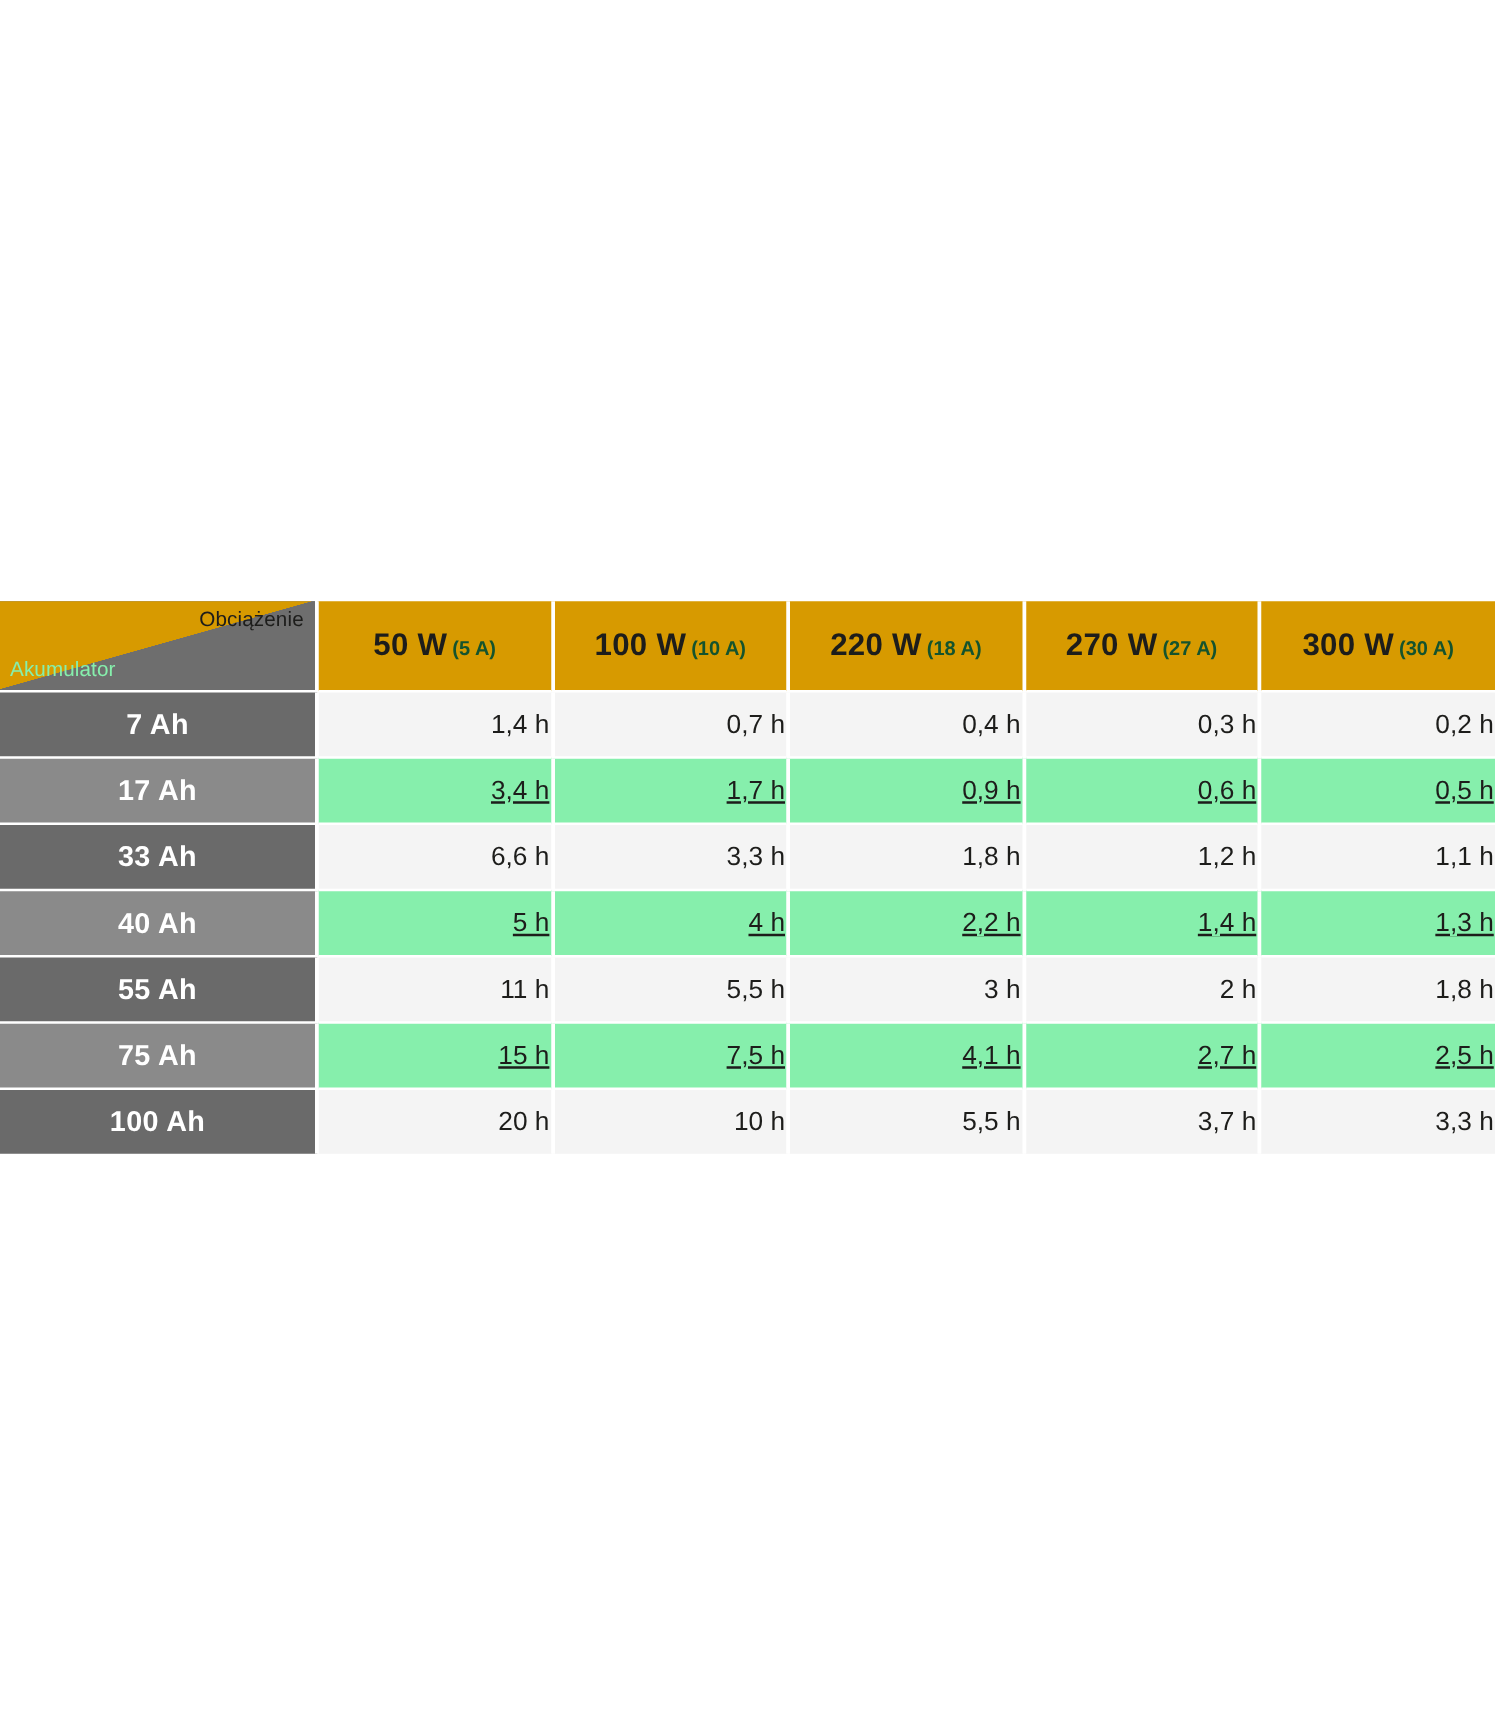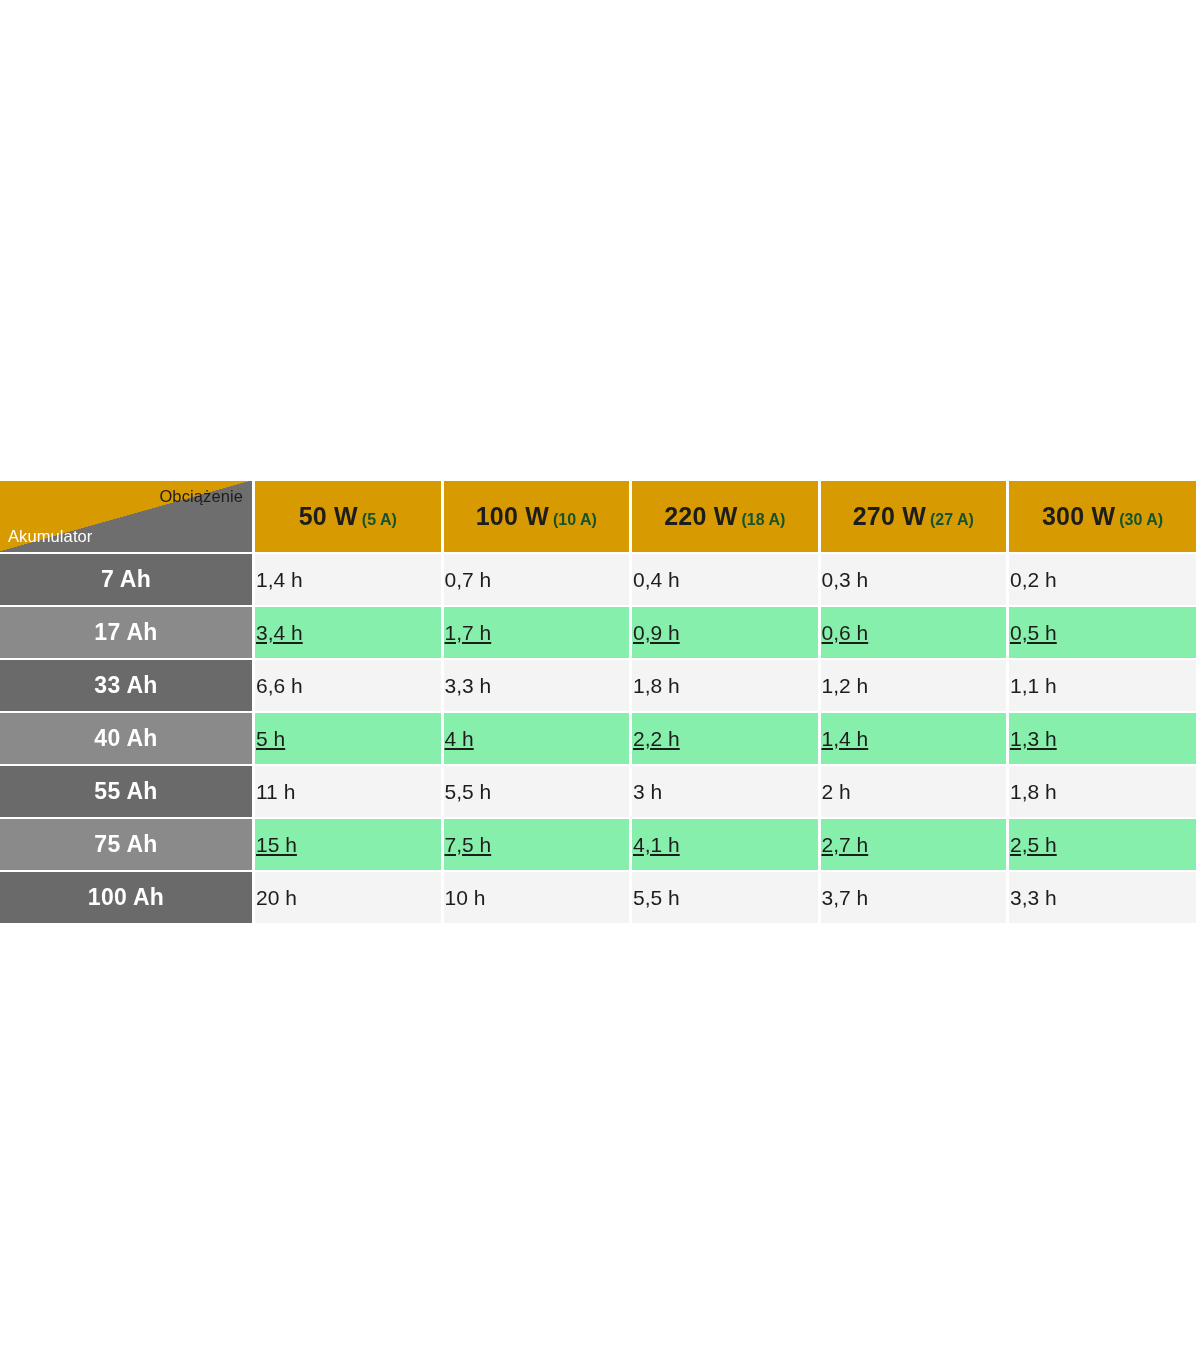--- a/index.html
+++ b/index.html
@@ -53,21 +53,21 @@
     letter-spacing: .1px;
     line-height: 1;
     z-index: 2;
   }
   th.corner .batt-label {
     position: absolute;
     left: 8px;
     bottom: 8px;
     font-size: 16.5px;
     font-weight: 400;
-    color: #ffffff;
+    color: #86efac;
     letter-spacing: .1px;
     line-height: 1;
     z-index: 2;
   }
 
   
   th.colhead {
     background: #d79a00;
     color: #1d1d1b;
     height: 71px;
@@ -100,21 +100,21 @@
     font-weight: bold;
     border-top: 2px solid #ffffff;
     letter-spacing: .3px;
   }
   td.rowhead.dark  { background: #6a6a6a; }
   td.rowhead.light { background: #8a8a8a; }
 
   
   td.cell {
     height: 49px;
-    text-align: left;
+    text-align: right;
     vertical-align: middle;
     font-size: 21px;
     color: #1d1d1b;
     border-left: 3px solid #ffffff;
     border-top: 2px solid #ffffff;
     font-weight: 400;
   }
   td.cell.odd  { background: #f4f4f4; }
   td.cell.even { background: #86efac; text-decoration: underline; }
 </style>

